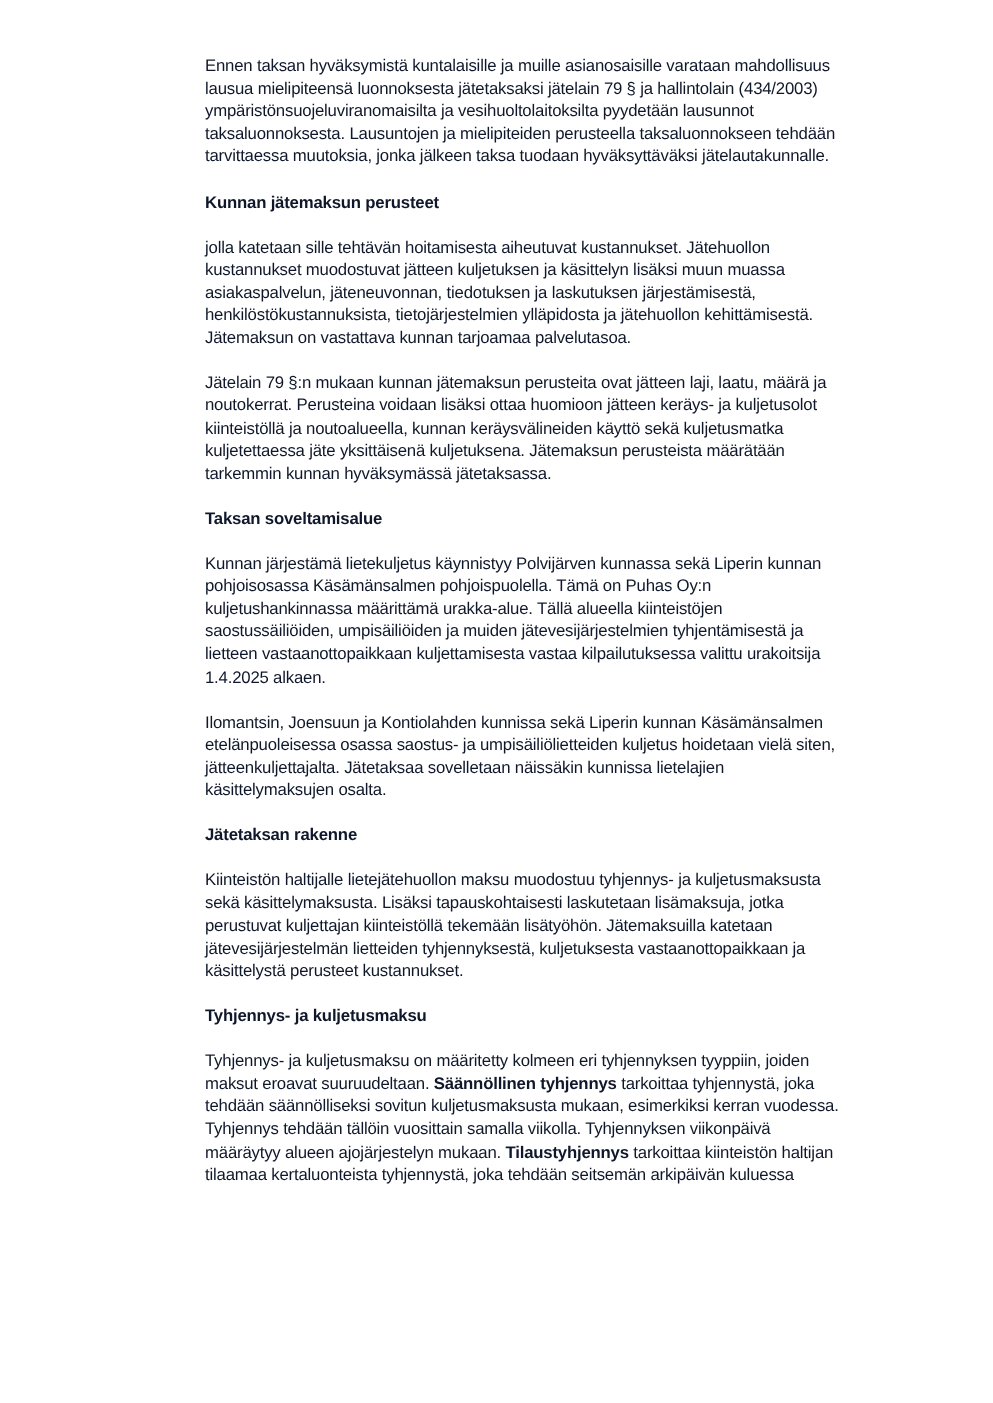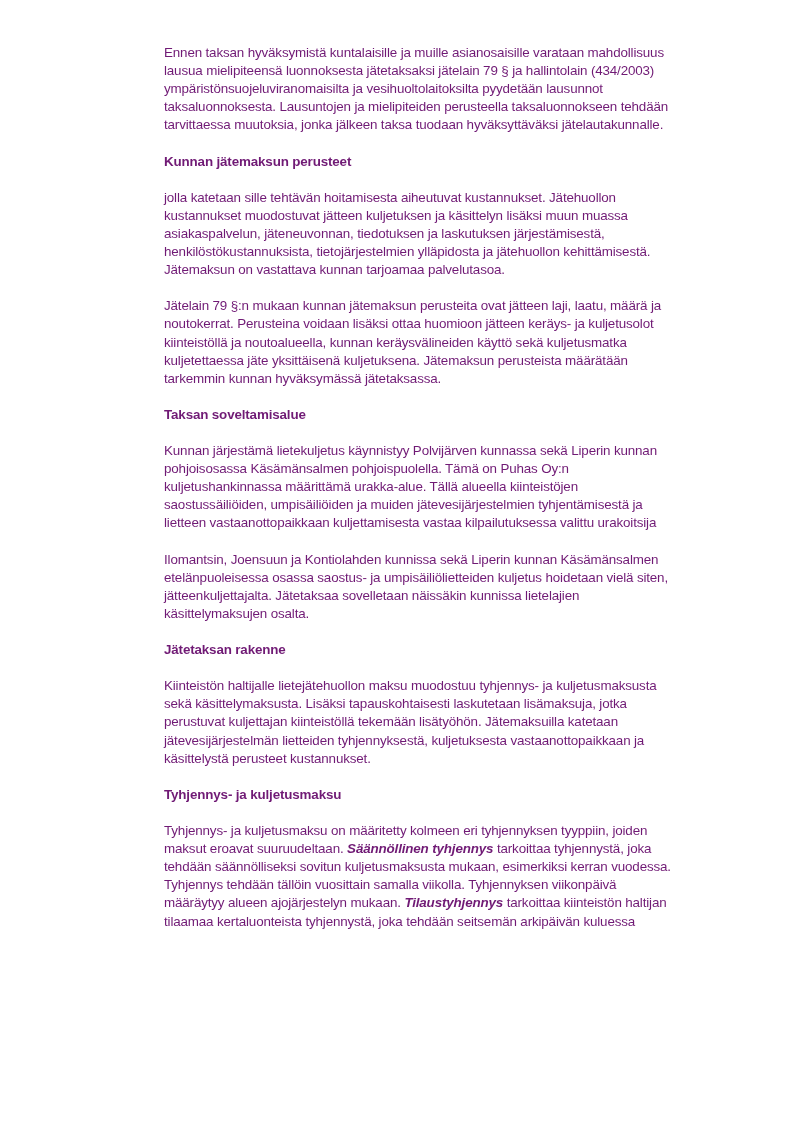--- a/index.html
+++ b/index.html
@@ -1,26 +1,26 @@
 <!DOCTYPE html>
 <html><head>
 <meta charset="utf-8">
 <style>
   html, body { margin: 0; padding: 0; background: #ffffff; }
   body { width: 794px; height: 1122px; position: relative; overflow: hidden; }
   .page {
     position: absolute; left: 164px; top: 44px; width: 600px;
     font-family: "Liberation Sans", sans-serif;
-    font-size: 13.4px; line-height: 18.1px; color: #701a75;
+    font-size: 13.4px; line-height: 18.1px; color: #0f172a;
     letter-spacing: -0.15px;
   }
   .para { margin: 0 0 18.1px 0; }
   .line { display: block; white-space: nowrap; }
   .heading { font-weight: bold; margin: 0 0 18.1px 0; display: block; white-space: nowrap; }
-  b { font-weight: bold; font-style: italic; }
+  b { font-weight: bold; }
 </style>
 </head>
 <body>
 
 <div class="page">
 
   <p class="para">
     <span class="line">Ennen taksan hyväksymistä kuntalaisille ja muille asianosaisille varataan mahdollisuus</span>
     <span class="line">lausua mielipiteensä luonnoksesta jätetaksaksi jätelain 79 § ja hallintolain  (434/2003)</span>
     <span class="line">ympäristönsuojeluviranomaisilta ja vesihuoltolaitoksilta pyydetään lausunnot</span>
@@ -47,20 +47,21 @@
   </p>
 
   <span class="heading">Taksan soveltamisalue</span>
 
   <p class="para">
     <span class="line">Kunnan järjestämä lietekuljetus käynnistyy Polvijärven kunnassa sekä Liperin kunnan</span>
     <span class="line">pohjoisosassa Käsämänsalmen pohjoispuolella. Tämä on Puhas Oy:n</span>
     <span class="line">kuljetushankinnassa määrittämä urakka-alue. Tällä alueella kiinteistöjen</span>
     <span class="line">saostussäiliöiden, umpisäiliöiden ja muiden jätevesijärjestelmien tyhjentämisestä ja</span>
     <span class="line">lietteen vastaanottopaikkaan kuljettamisesta vastaa kilpailutuksessa valittu urakoitsija</span>
+    <span class="line">1.4.2025 alkaen.</span>
   </p>
 
   <p class="para">
     <span class="line">Ilomantsin, Joensuun ja Kontiolahden kunnissa sekä Liperin kunnan Käsämänsalmen</span>
     <span class="line">etelänpuoleisessa osassa saostus- ja umpisäiliölietteiden kuljetus hoidetaan vielä siten,</span>
     <span class="line">jätteenkuljettajalta. Jätetaksaa sovelletaan näissäkin kunnissa lietelajien</span>
     <span class="line">käsittelymaksujen osalta.</span>
   </p>
 
   <span class="heading">Jätetaksan rakenne</span>

